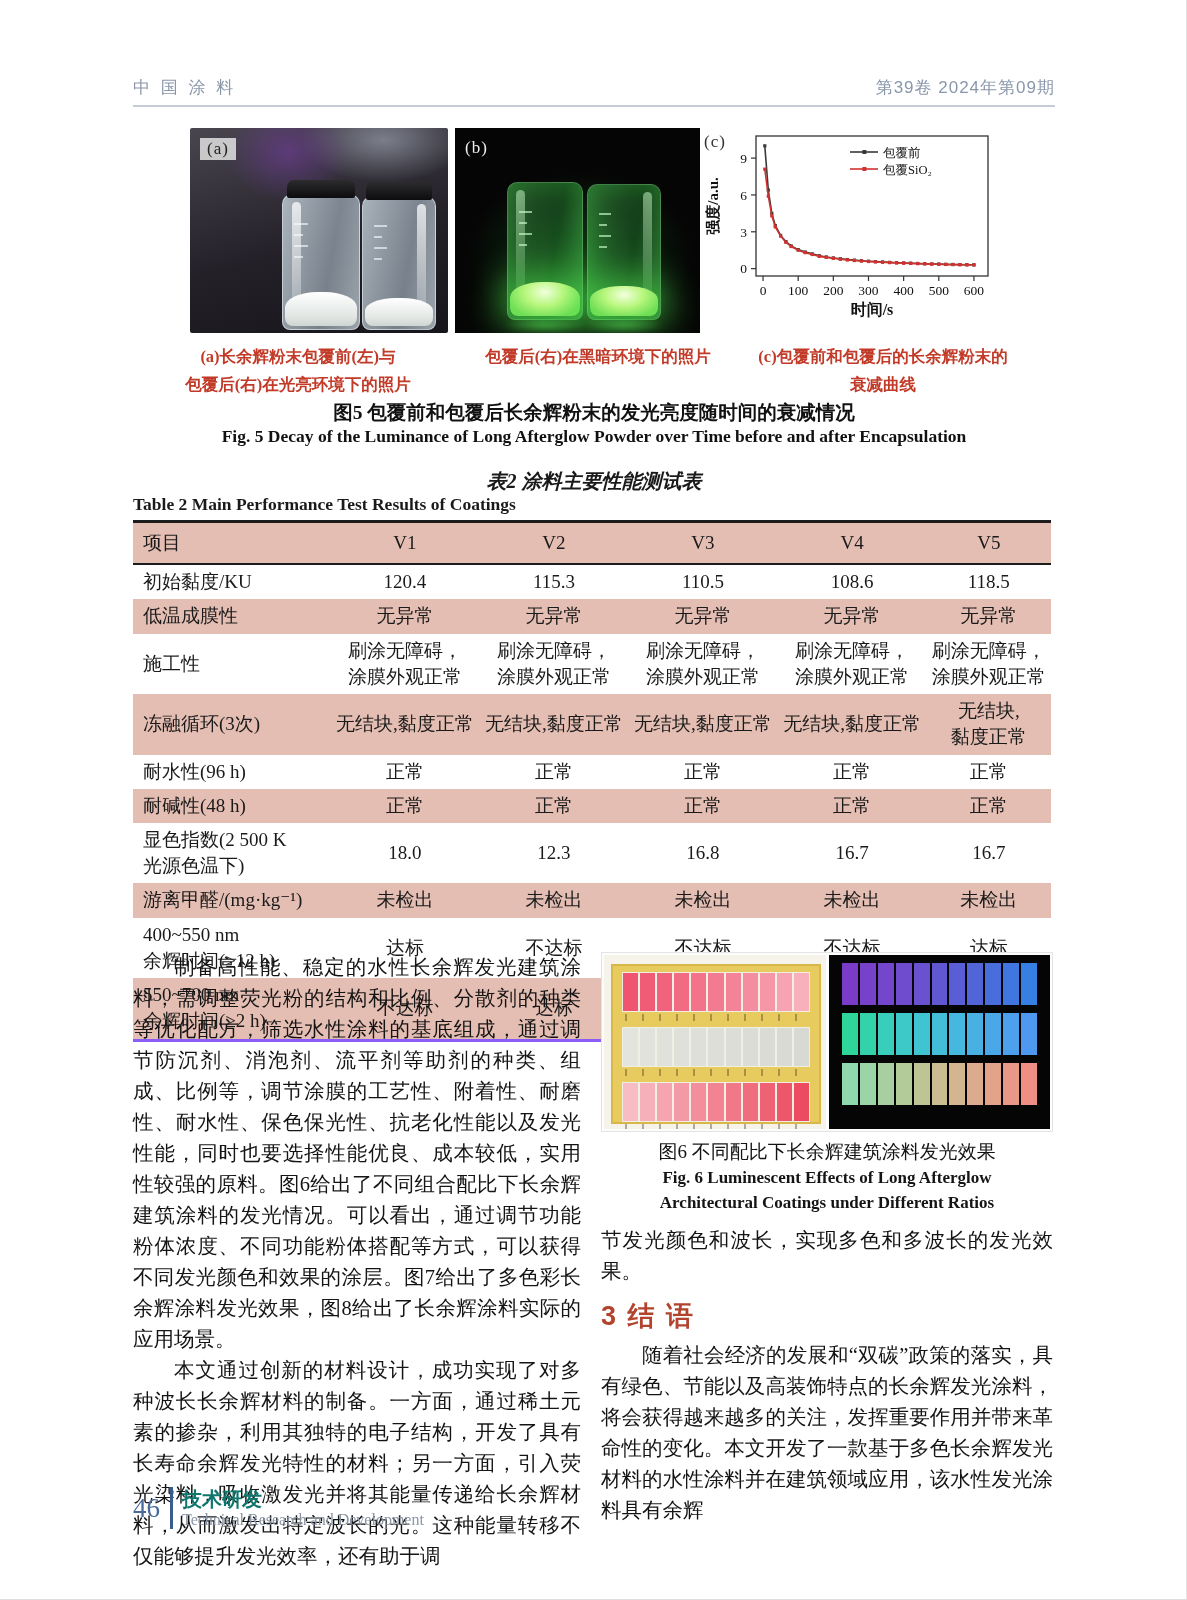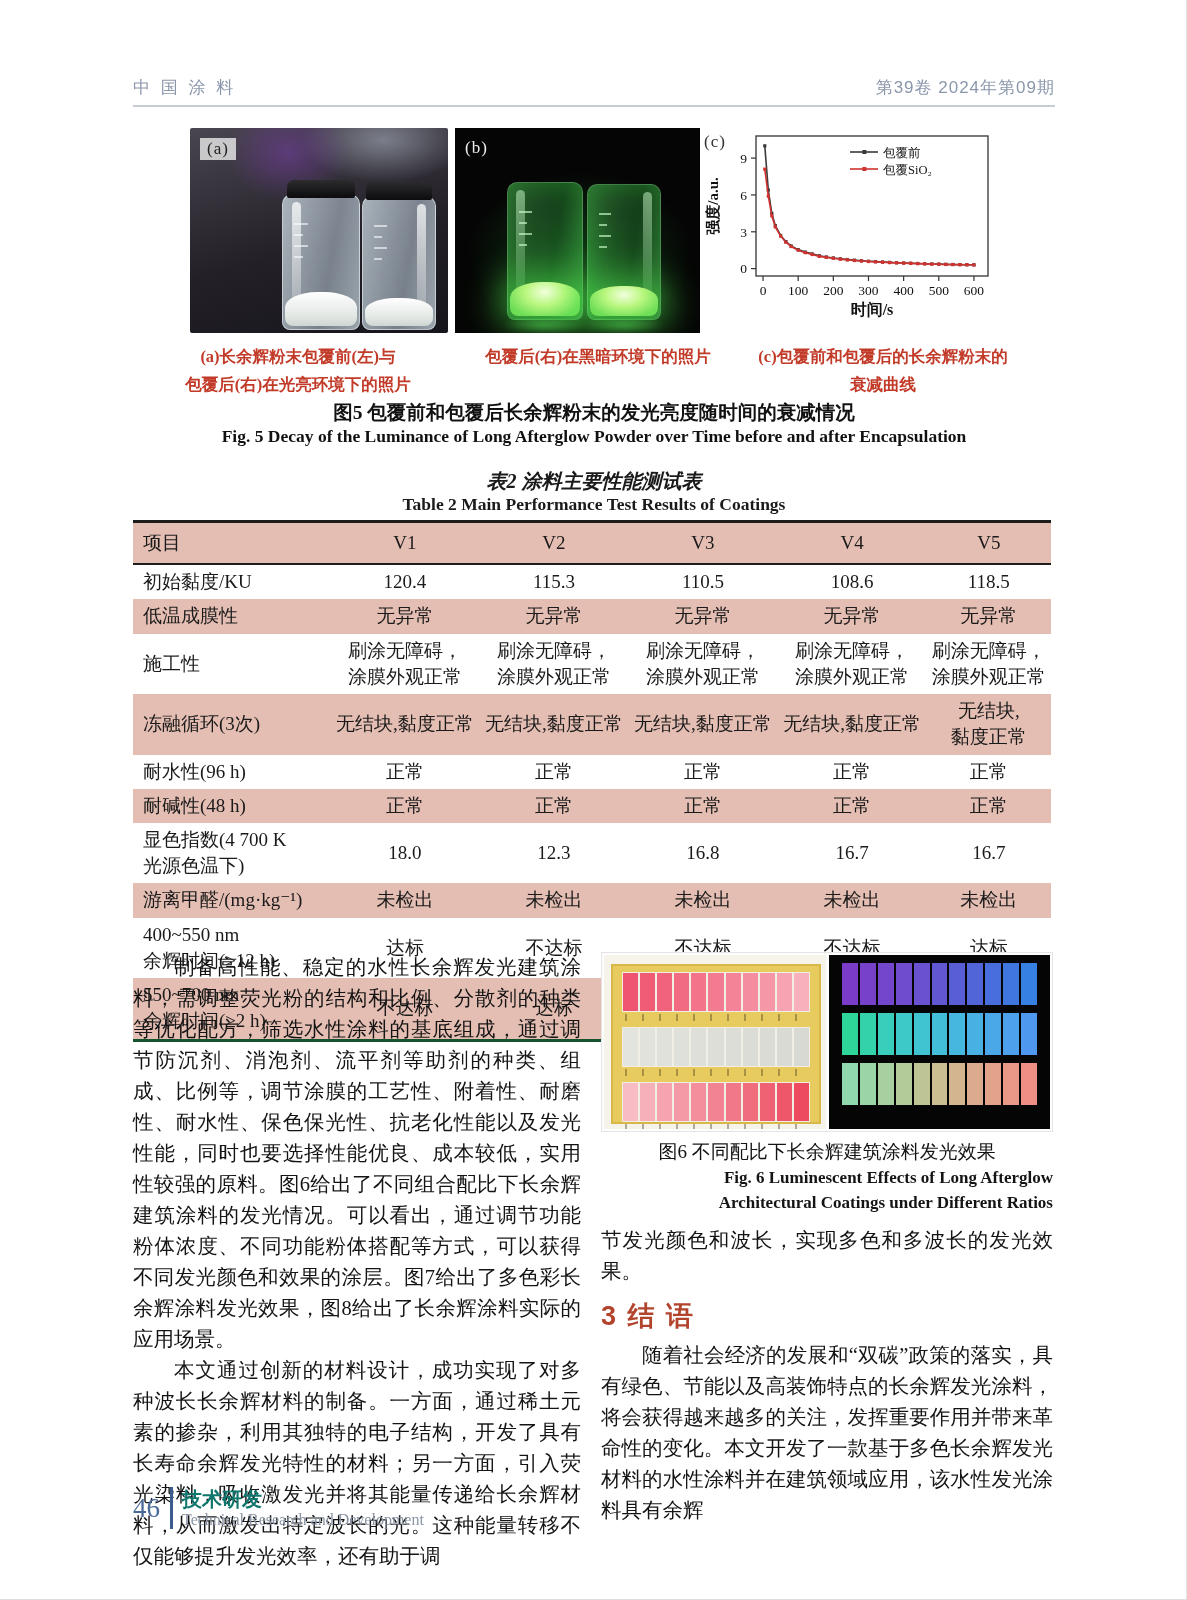--- a/index.html
+++ b/index.html
@@ -67,24 +67,24 @@
   .subcap.b { left:453px; width:290px; }
   .subcap.c { left:723px; width:320px; }
   
   .fig5-zh { position:absolute; left:133px; top:399px; width:922px; text-align:center;
     font-weight:bold; font-size:19.5px; color:#111; }
   .fig5-en { position:absolute; left:133px; top:426px; width:922px; text-align:center;
     font-weight:bold; font-size:17.5px; color:#111; }
   
   .tbl-title-zh { position:absolute; left:133px; top:468px; width:922px; text-align:center;
     font-weight:bold; font-size:20px;font-style:italic; }
-  .tbl-title-en { position:absolute; left:133px; top:494px; width:922px; text-align:center;
+  .tbl-title-en { position:absolute; left:133px; top:494px; width:922px; 
     font-weight:bold; font-size:17.5px; }
   table.perf { position:absolute; left:133px; top:520px; width:918px;
-    border-collapse:collapse; border-top:3px solid #1c1c1c; border-bottom:3px solid #14532d;
+    border-collapse:collapse; border-top:3px solid #1c1c1c; border-bottom:3px solid #8b5cf6;
     font-size:19px; }
   table.perf th, table.perf td { font-weight:normal; text-align:center; padding:4px 3px;
     line-height:1.38; white-space:pre-line; }
   table.perf th:first-child, table.perf td:first-child { text-align:left; padding-left:10px; width:21.5%; }
   table.perf thead tr { border-bottom:2px solid #1c1c1c; }
   table.perf thead th { padding:7px 3px; }
   tr.shade { background:#e5beb3; }
   
   .col { position:absolute; top:952px; font-size:20.5px; line-height:31px;
     text-align:justify; color:#141414; }
@@ -98,21 +98,21 @@
   .fig6-left-card { position:absolute; left:7px; right:5px; top:9px; bottom:5px;
     background:#e7cb5e; border:2px solid #d9b84a; }
   .fig6-right { position:relative; flex:1; background:#050505; overflow:hidden; }
   .swrow { display:flex; gap:2px; height:40px; margin:6px 9px 0 9px; }
   .swrow .sw { flex:1; }
   .fig6-left .swrow { background:#f1eee4; padding:1px; }
   .hand { height:7px; margin:2px 12px 0 12px;
     background:repeating-linear-gradient(90deg, rgba(70,58,30,.4) 0 2px, rgba(0,0,0,0) 2px 17px); }
   .fig6-right .swrow { height:42px; margin:8px 13px 0 13px; }
   .fig6-cap-zh { text-align:center; font-weight:normal; font-size:19px; line-height:27px; }
-  .fig6-cap-en { text-align:right; font-weight:bold; font-size:17px; line-height:25px; }
+  .fig6-cap-en { text-align:center; font-weight:bold; font-size:17px; line-height:25px; }
   .sec-head { font-family:"Liberation Sans","DejaVu Sans",sans-serif; font-weight:bold;
     color:#b2442e; font-size:27px; margin:14px 0 8px 0; letter-spacing:2px; }
   
   .footer { position:absolute; left:133px; top:1487px; display:flex; align-items:center; }
   .footer .pageno { font-size:27px; color:#4a6a99; margin-right:10px;
     font-family:"Liberation Serif",serif; }
   .footer .bar { width:3px; height:42px; background:#3c5c8e; margin-right:9px; }
   .footer .col-zh { font-family:"Liberation Sans","DejaVu Sans",sans-serif; font-weight:bold;
     font-size:20px; color:#0f766e; line-height:24px; }
   .footer .col-en { font-size:16px; color:#8a95a5; }
@@ -369,21 +369,21 @@
         </tr>
         <tr class="shade" style="background: rgb(229, 190, 179);">
           <td>耐碱性(48  h)</td>
           <td>正常</td>
           <td>正常</td>
           <td>正常</td>
           <td>正常</td>
           <td>正常</td>
         </tr>
         <tr>
-          <td>显色指数(4 700 K
+          <td>显色指数(2 500 K
 光源色温下)</td>
           <td>18.0</td>
           <td>12.3</td>
           <td>16.8</td>
           <td>16.7</td>
           <td>16.7</td>
         </tr>
         <tr class="shade" style="background: rgb(229, 190, 179);">
           <td>游离甲醛/(mg·kg⁻¹)</td>
           <td>未检出</td>

